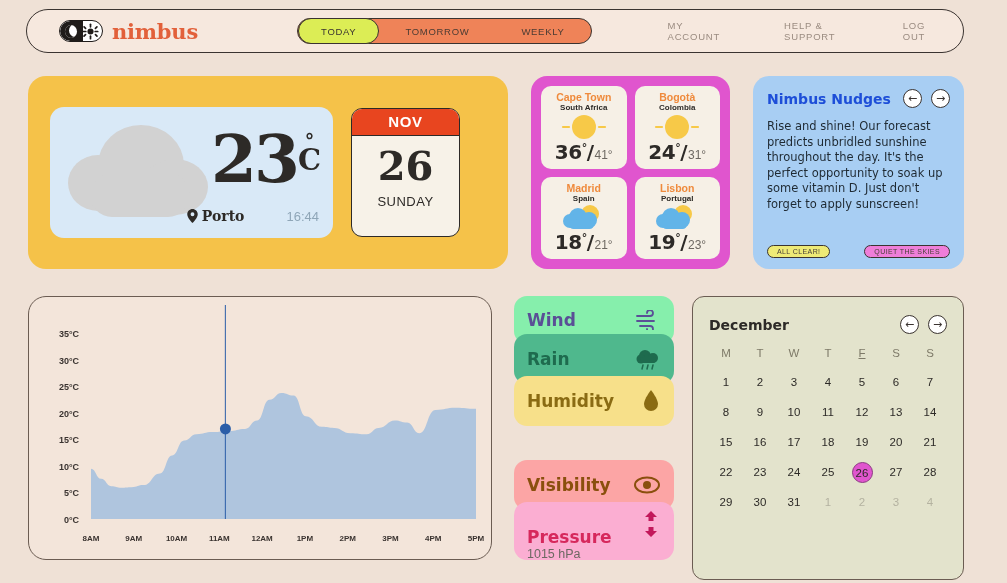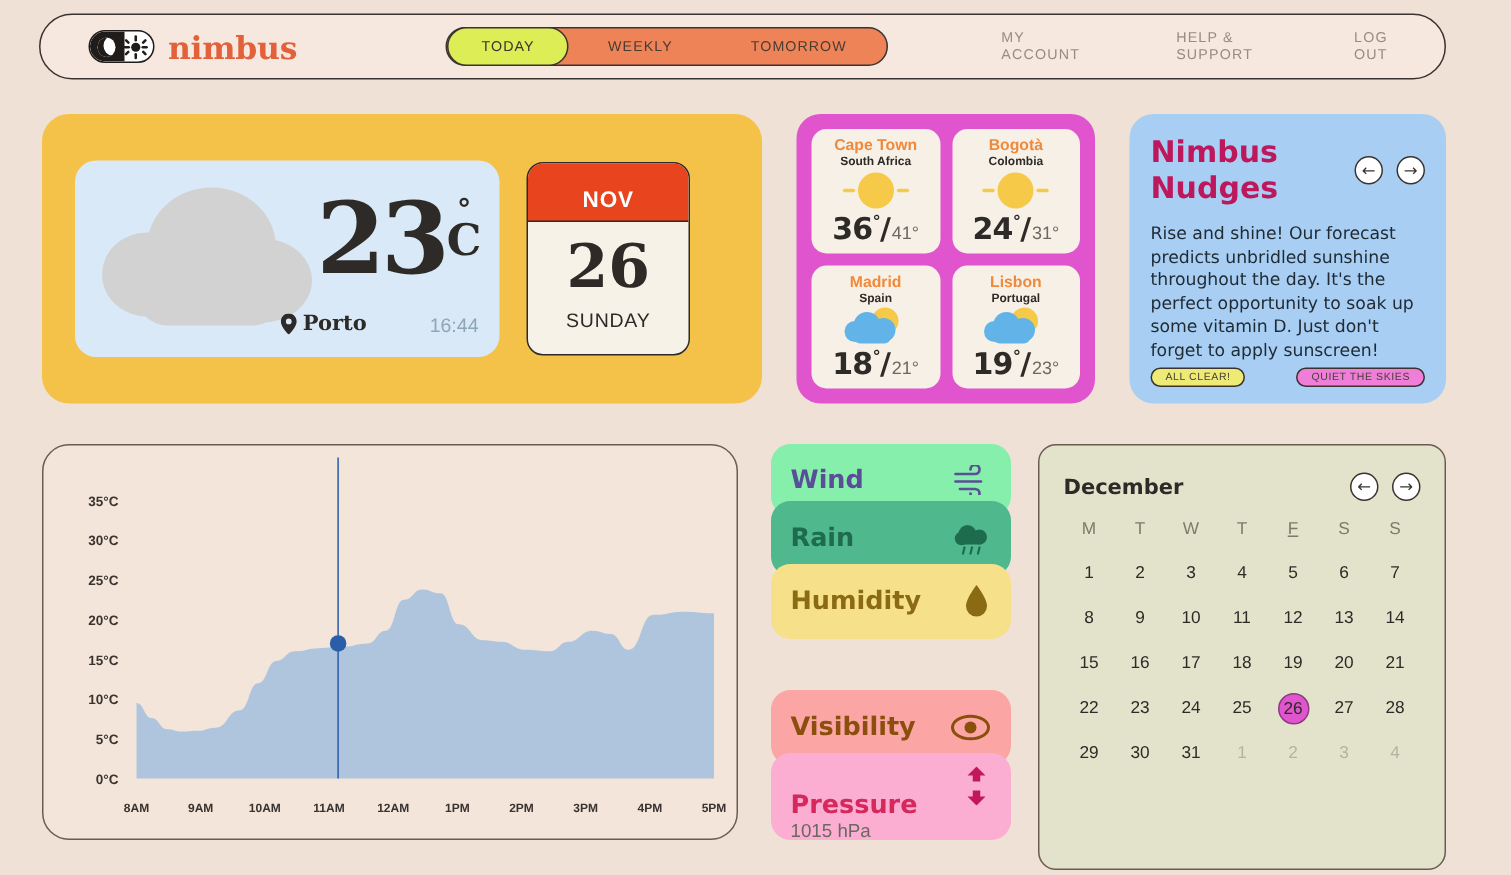--- a/index.html
+++ b/index.html
@@ -102,21 +102,21 @@
   .loc-time { font-family: "Liberation Sans", sans-serif; font-size: 13px; color: #8fa6b8; }
 
   .date-card {
     width: 109px; height: 129px; background: #f7f2e8; border-radius: 11px;
     border: 1.4px solid #2d2a27; overflow: hidden;
     display: flex; flex-direction: column; align-items: center;
   }
   .date-month {
     width: 100%; background: #e8451f; color: #fff; text-align: center;
     font-family: "Liberation Sans", sans-serif; font-weight: bold;
-    font-size: 15px; letter-spacing: 0.6px; padding: 16px 0 5px;
+    font-size: 15px; letter-spacing: 0.6px; padding: 4px 0 5px;
     border-bottom: 1.4px solid #2d2a27;
   }
   .date-day {
     font-family: "DejaVu Serif", serif; font-weight: bold;
     font-size: 40px; color: #2d2a27; line-height: 52px; margin-top: 4px;
   }
   .date-wd {
     font-family: "Liberation Sans", sans-serif; font-size: 13px;
     color: #2d2a27; letter-spacing: 0.5px; margin-top: 2px;
   }
@@ -156,21 +156,21 @@
   }
 
   
   .nudges {
     position: absolute; left: 753px; top: 76px; width: 211px; height: 193px;
     background: #a8cef3; border-radius: 16px; padding: 13px 14px;
   }
   .nudges-head { display: flex; align-items: center; justify-content: space-between; }
   .nudges-title {
     font-family: "DejaVu Sans", sans-serif; font-weight: bold;
-    font-size: 20px; color: #be185d;
+    font-size: 14px; color: #1d4ed8;
   }
   .circ-btn {
     width: 19px; height: 19px; border-radius: 50%; background: #ffffff;
     border: 1.2px solid #3a3330; display: flex; align-items: center;
     justify-content: center; font-size: 11px; color: #3a3330; line-height: 1;
   }
   .nudges-body {
     margin-top: 11px;
     font-family: "DejaVu Sans", sans-serif; font-size: 11.5px;
     line-height: 15.5px; color: #1f2a33;
@@ -273,22 +273,22 @@
             <rect x="15.7" y="3.2" width="2" height="4.5" rx="1" transform="rotate(45 16.7 5.4)"></rect>
             <rect x="2.3" y="12.3" width="2" height="4.5" rx="1" transform="rotate(45 3.3 14.5)"></rect>
           </g>
         </svg>
       </div>
       <div class="brand-name">nimbus</div>
     </div>
 
     <div class="seg">
       <div class="seg-item active">TODAY</div>
+      <div class="seg-item">TOMORROW</div>
       <div class="seg-item">WEEKLY</div>
-      <div class="seg-item">TOMORROW</div>
     </div>
 
     <div class="menu">
       <div class="menu-item">MY ACCOUNT</div>
       <div class="menu-item">HELP &amp; SUPPORT</div>
       <div class="menu-item">LOG OUT</div>
     </div>
   </div>
 
   <div class="card-current">

